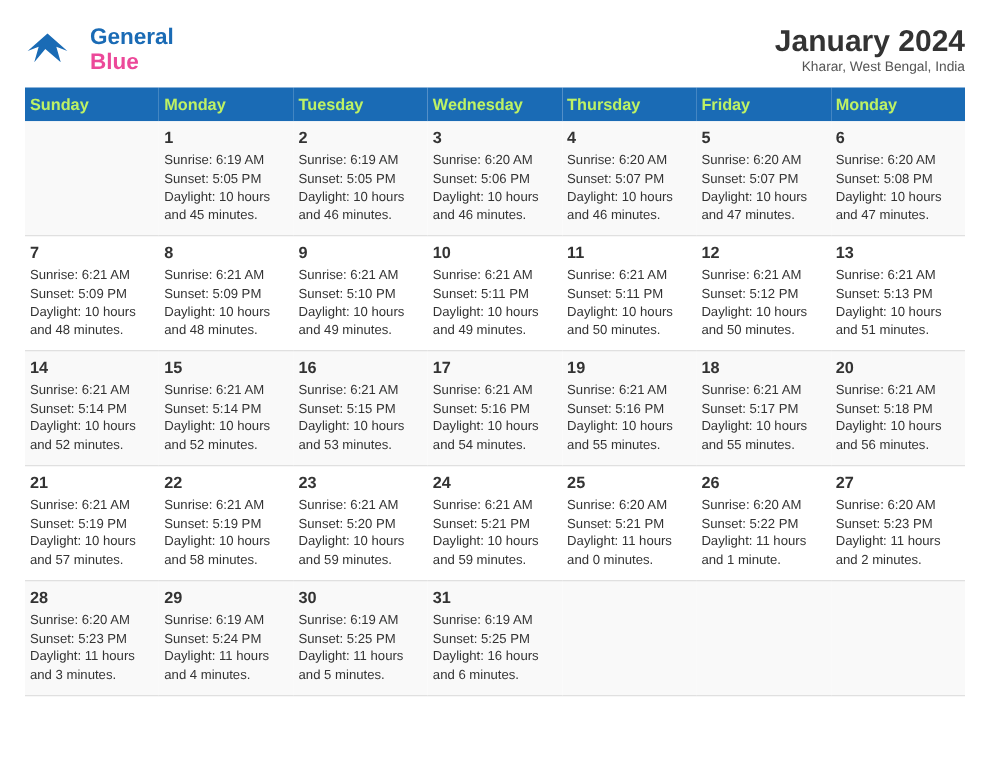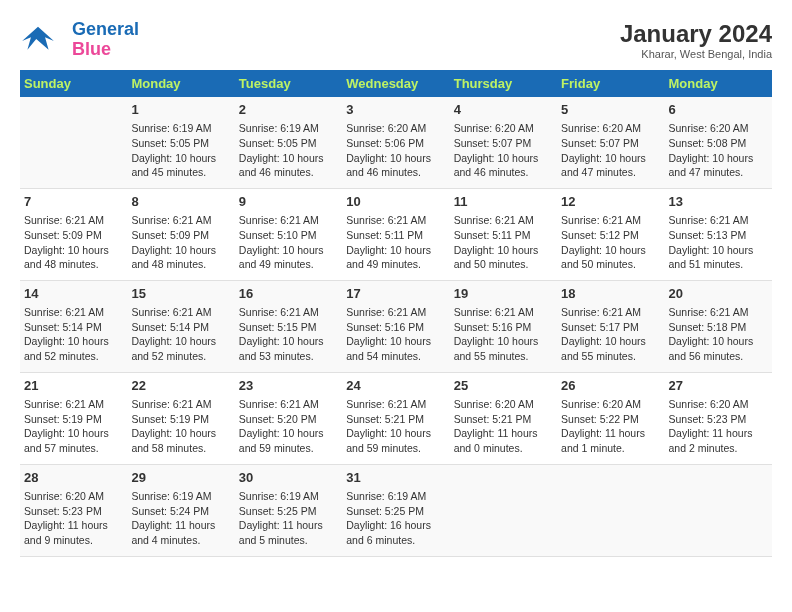--- a/index.html
+++ b/index.html
@@ -286,21 +286,21 @@
           <div class="day-detail">Sunrise: 6:20 AM</div>
           <div class="day-detail">Sunset: 5:23 PM</div>
           <div class="day-detail">Daylight: 11 hours and 2 minutes.</div>
         </td>
       </tr>
       <tr>
         <td>
           <div class="day-num">28</div>
           <div class="day-detail">Sunrise: 6:20 AM</div>
           <div class="day-detail">Sunset: 5:23 PM</div>
-          <div class="day-detail">Daylight: 11 hours and 9 minutes.</div>
+          <div class="day-detail">Daylight: 11 hours and 3 minutes.</div>
         </td>
         <td>
           <div class="day-num">29</div>
           <div class="day-detail">Sunrise: 6:19 AM</div>
           <div class="day-detail">Sunset: 5:24 PM</div>
           <div class="day-detail">Daylight: 11 hours and 4 minutes.</div>
         </td>
         <td>
           <div class="day-num">30</div>
           <div class="day-detail">Sunrise: 6:19 AM</div>

